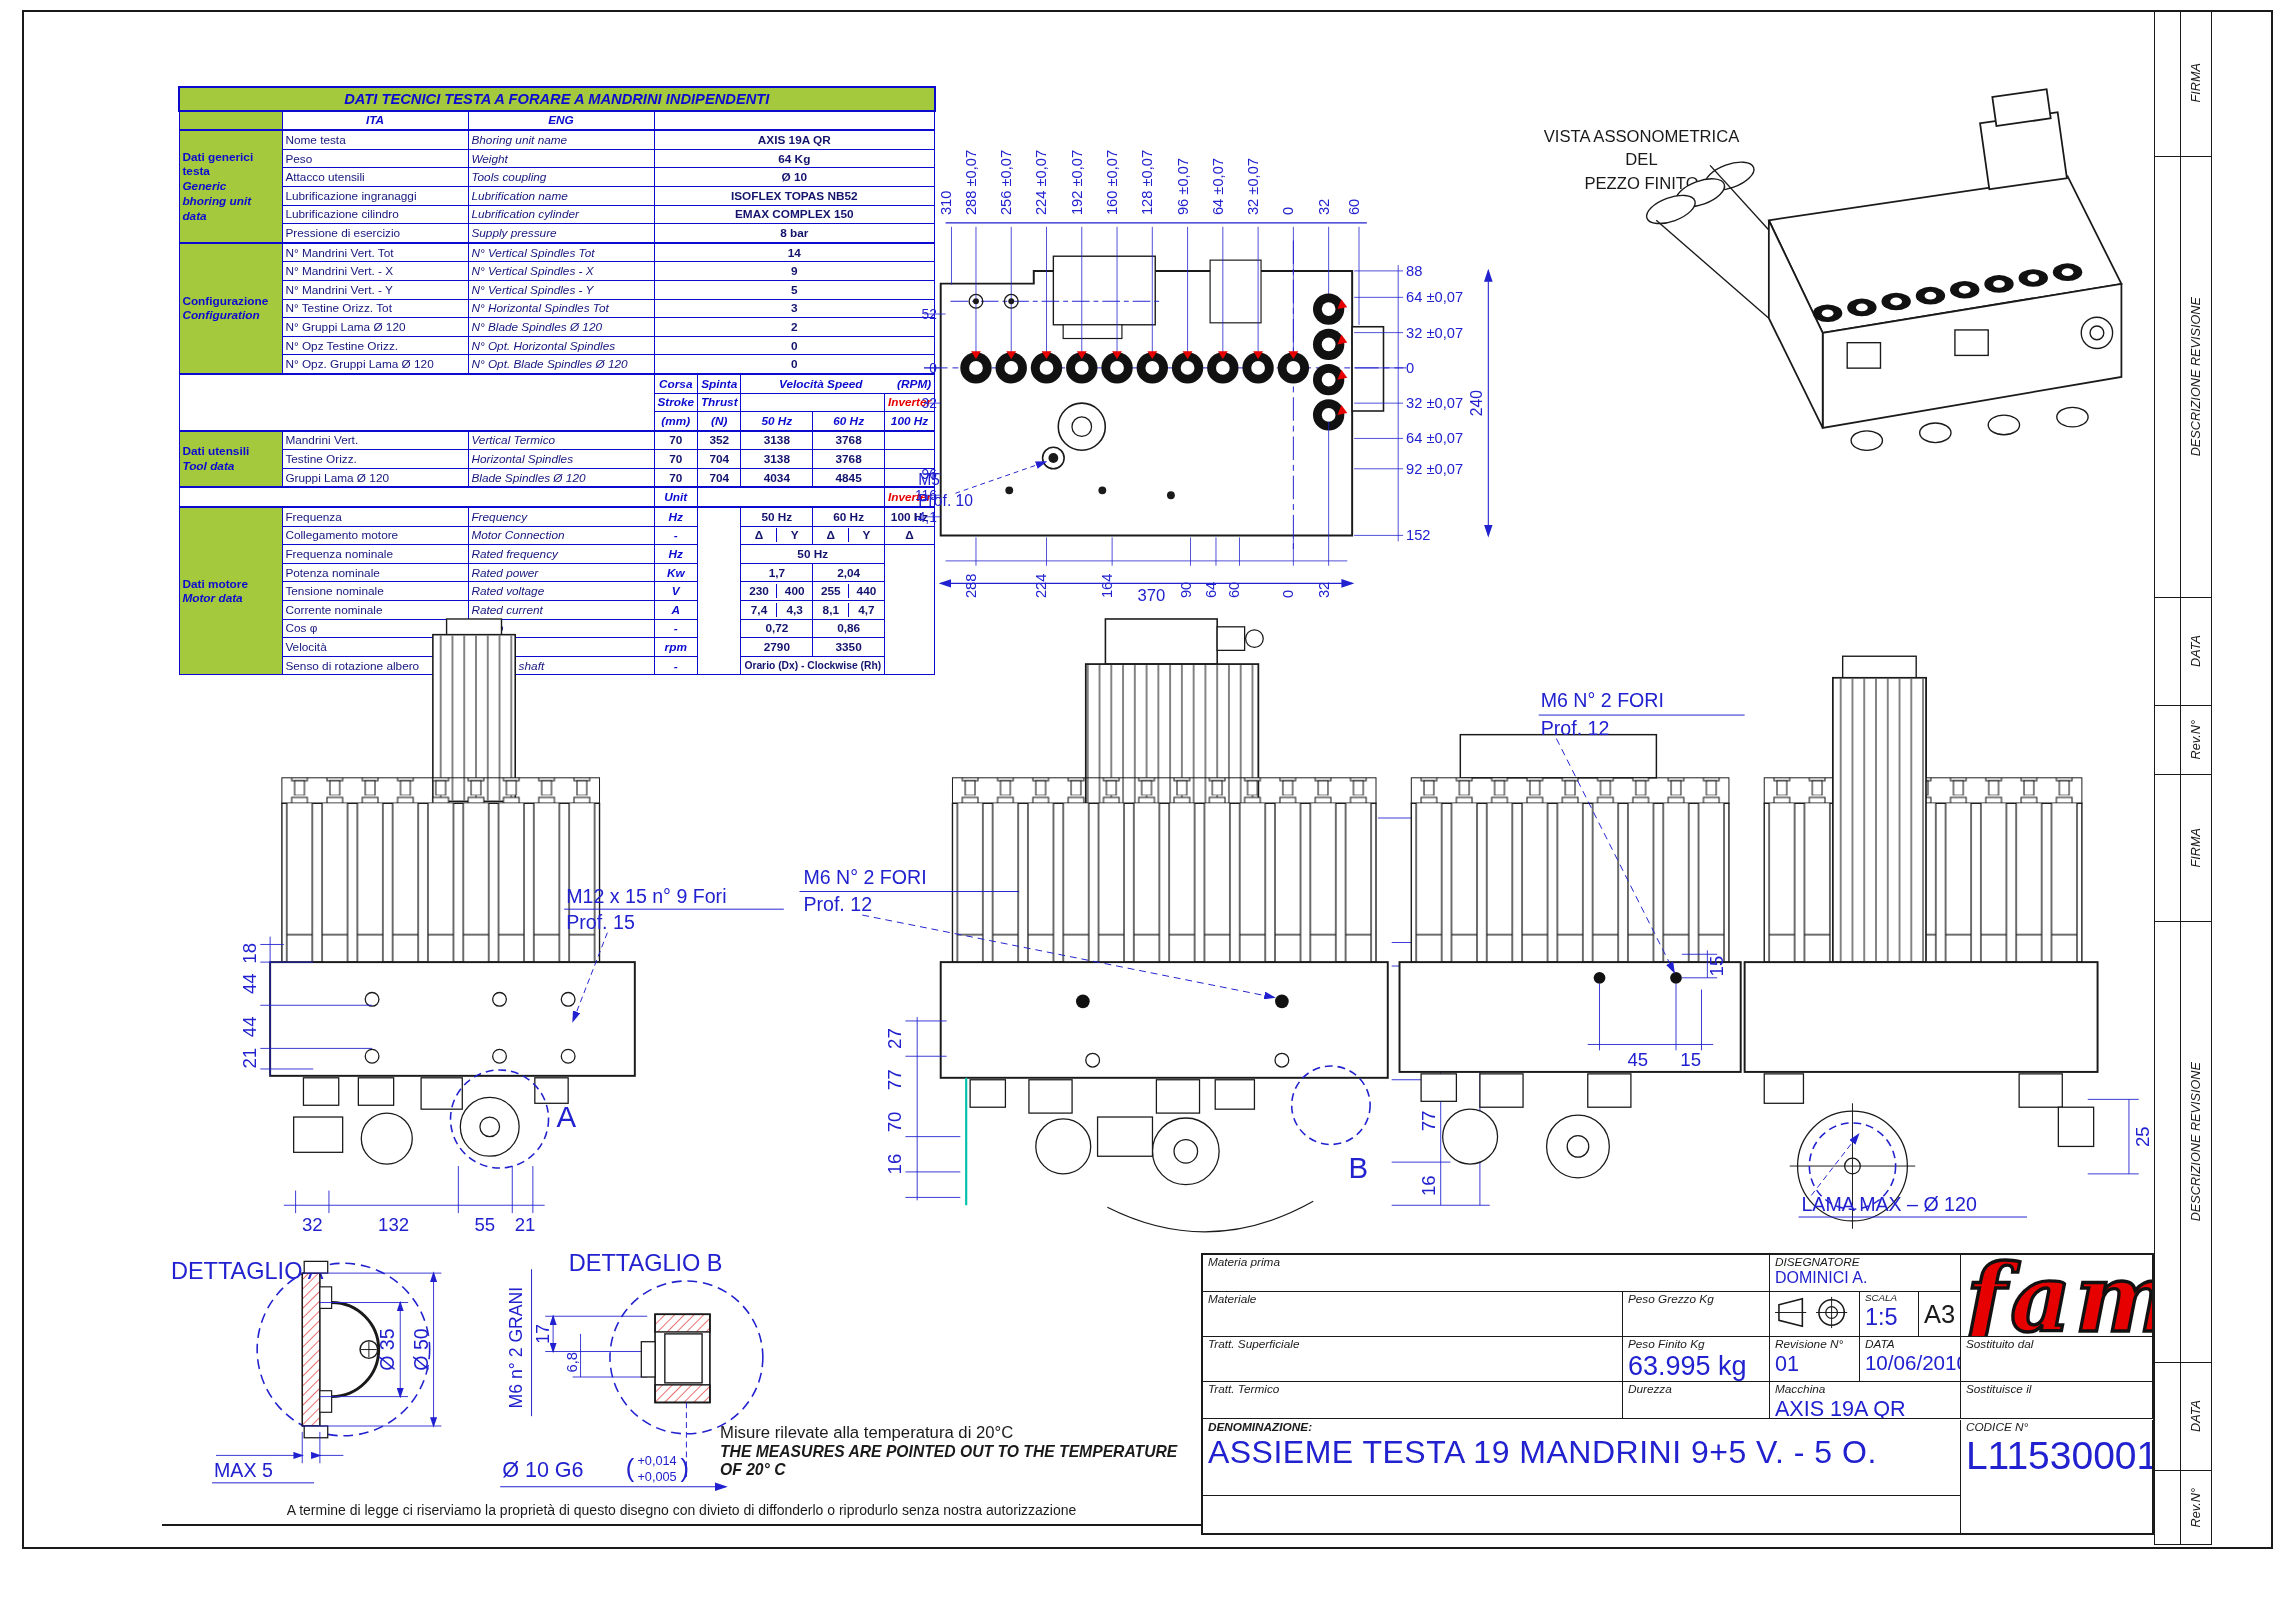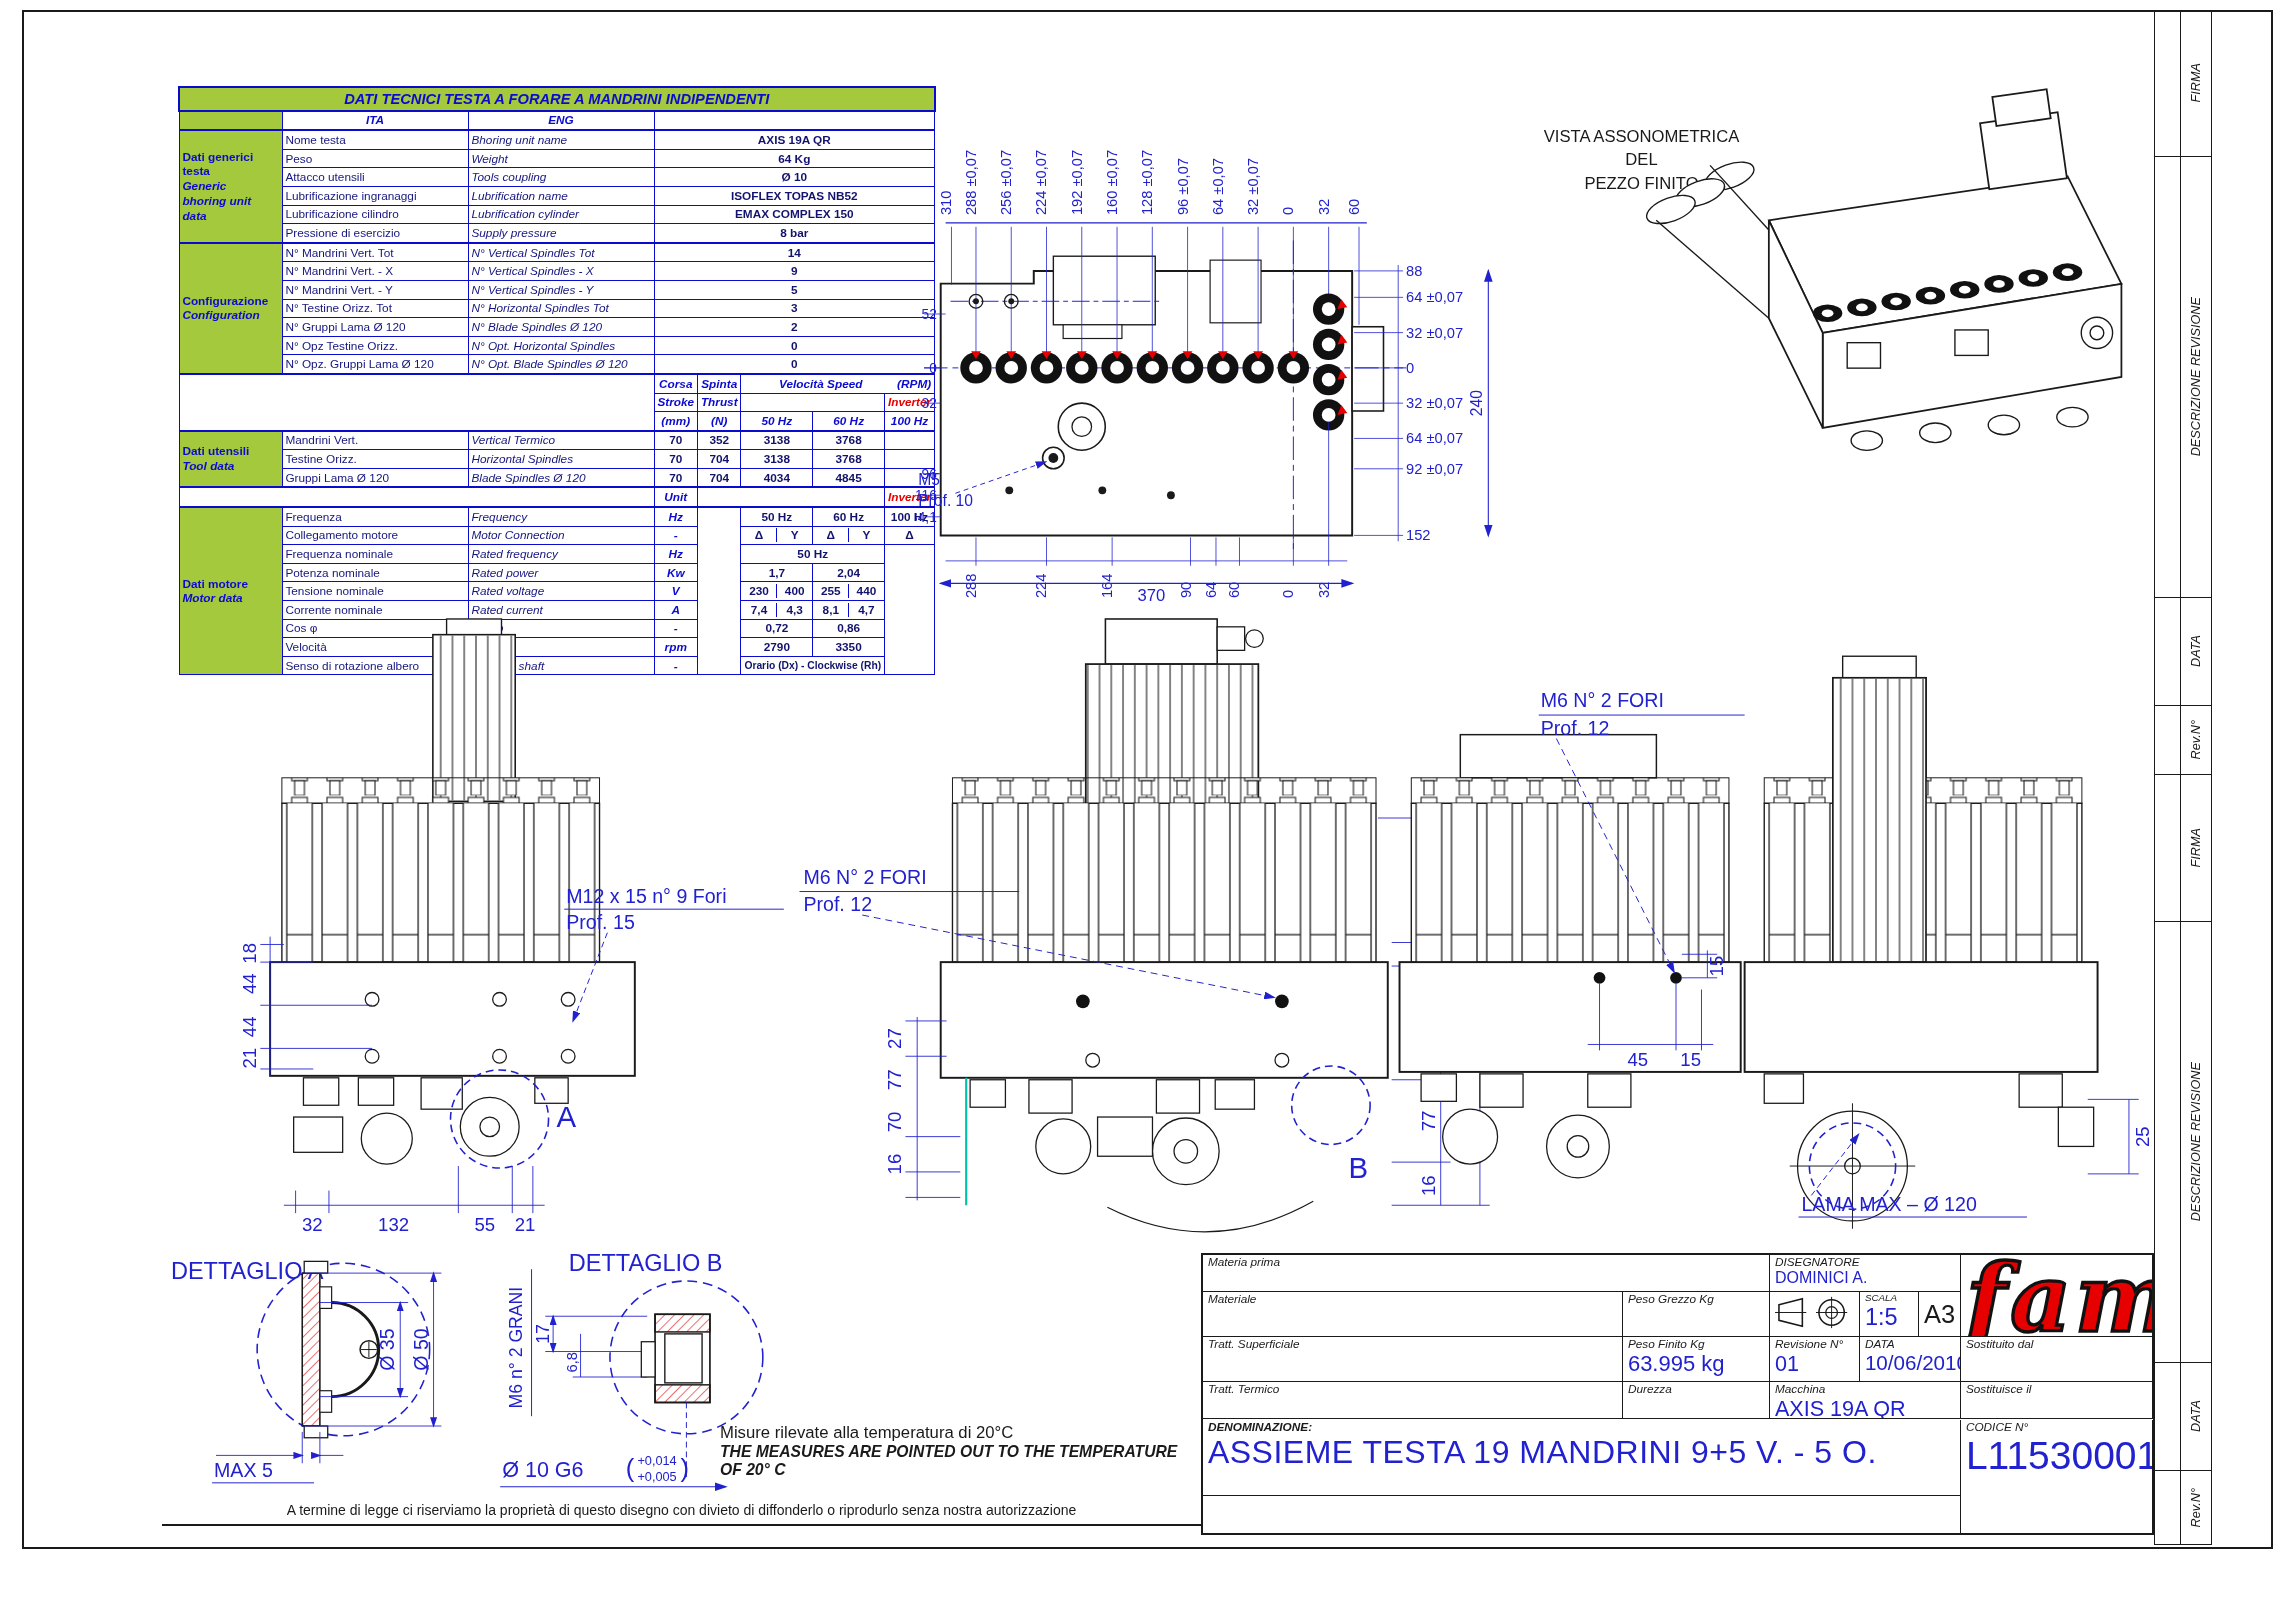--- a/index.html
+++ b/index.html
@@ -900,21 +900,21 @@
     </div>
   <div class="cell" style="left:0;top:37px;width:420px;height:45px;">
       <span class="lbl">Materiale</span>
     </div>
   <div class="cell" style="left:420px;top:37px;width:147px;height:45px;">
       <span class="lbl">Peso Grezzo Kg</span>
     </div>
   <div class="cell" style="left:0;top:82px;width:420px;height:45px;">
       <span class="lbl">Tratt. Superficiale</span>
     </div>
-  <div class="cell" style="left:420px;top:82px;width:147px;height:45px;"><span class="lbl">Peso Finito Kg</span><span class="val" style="font-size:22px;">63.995 kg</span></div>
+  <div class="cell" style="left:420px;top:82px;width:147px;height:45px;"><span class="lbl">Peso Finito Kg</span><span class="val" style="font-size:27px;">63.995 kg</span></div>
   <div class="cell" style="left:0;top:127px;width:420px;height:37px;">
       <span class="lbl">Tratt. Termico</span>
     </div>
   <div class="cell" style="left:420px;top:127px;width:147px;height:37px;">
       <span class="lbl">Durezza</span>
     </div>
   <div class="cell" style="left:0;top:165px;width:758px;height:76px;"><span class="lbl" style="font-weight:bold;">DENOMINAZIONE:</span><span class="val den-big">ASSIEME TESTA 19 MANDRINI 9+5 V. - 5 O.</span></div>
   <div class="cell" style="left:0;top:241px;width:758px;height:38px;border-bottom:none;"></div>
 
   <div class="cell" style="left:567px;top:0;width:191px;height:37px;"><span class="lbl">DISEGNATORE</span><span class="val" style="font-size:16px;">DOMINICI A.</span></div>

